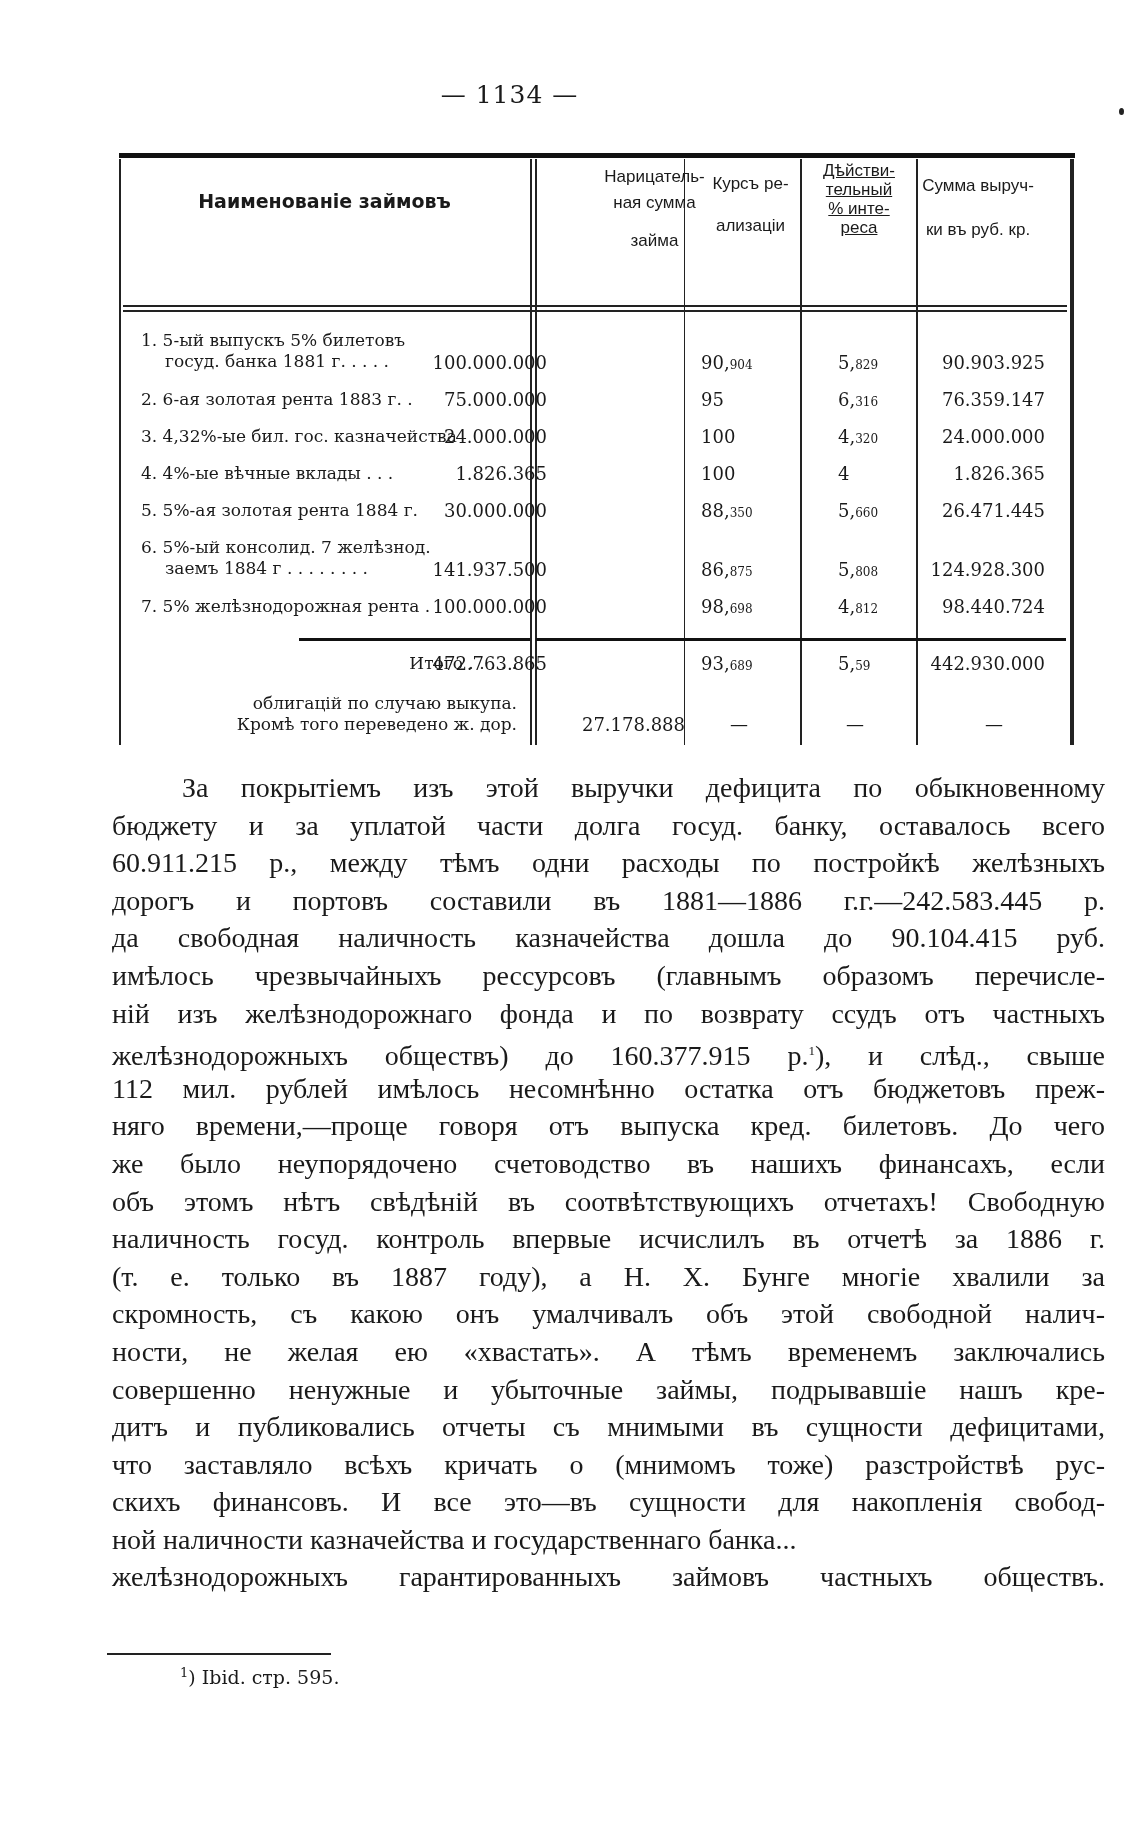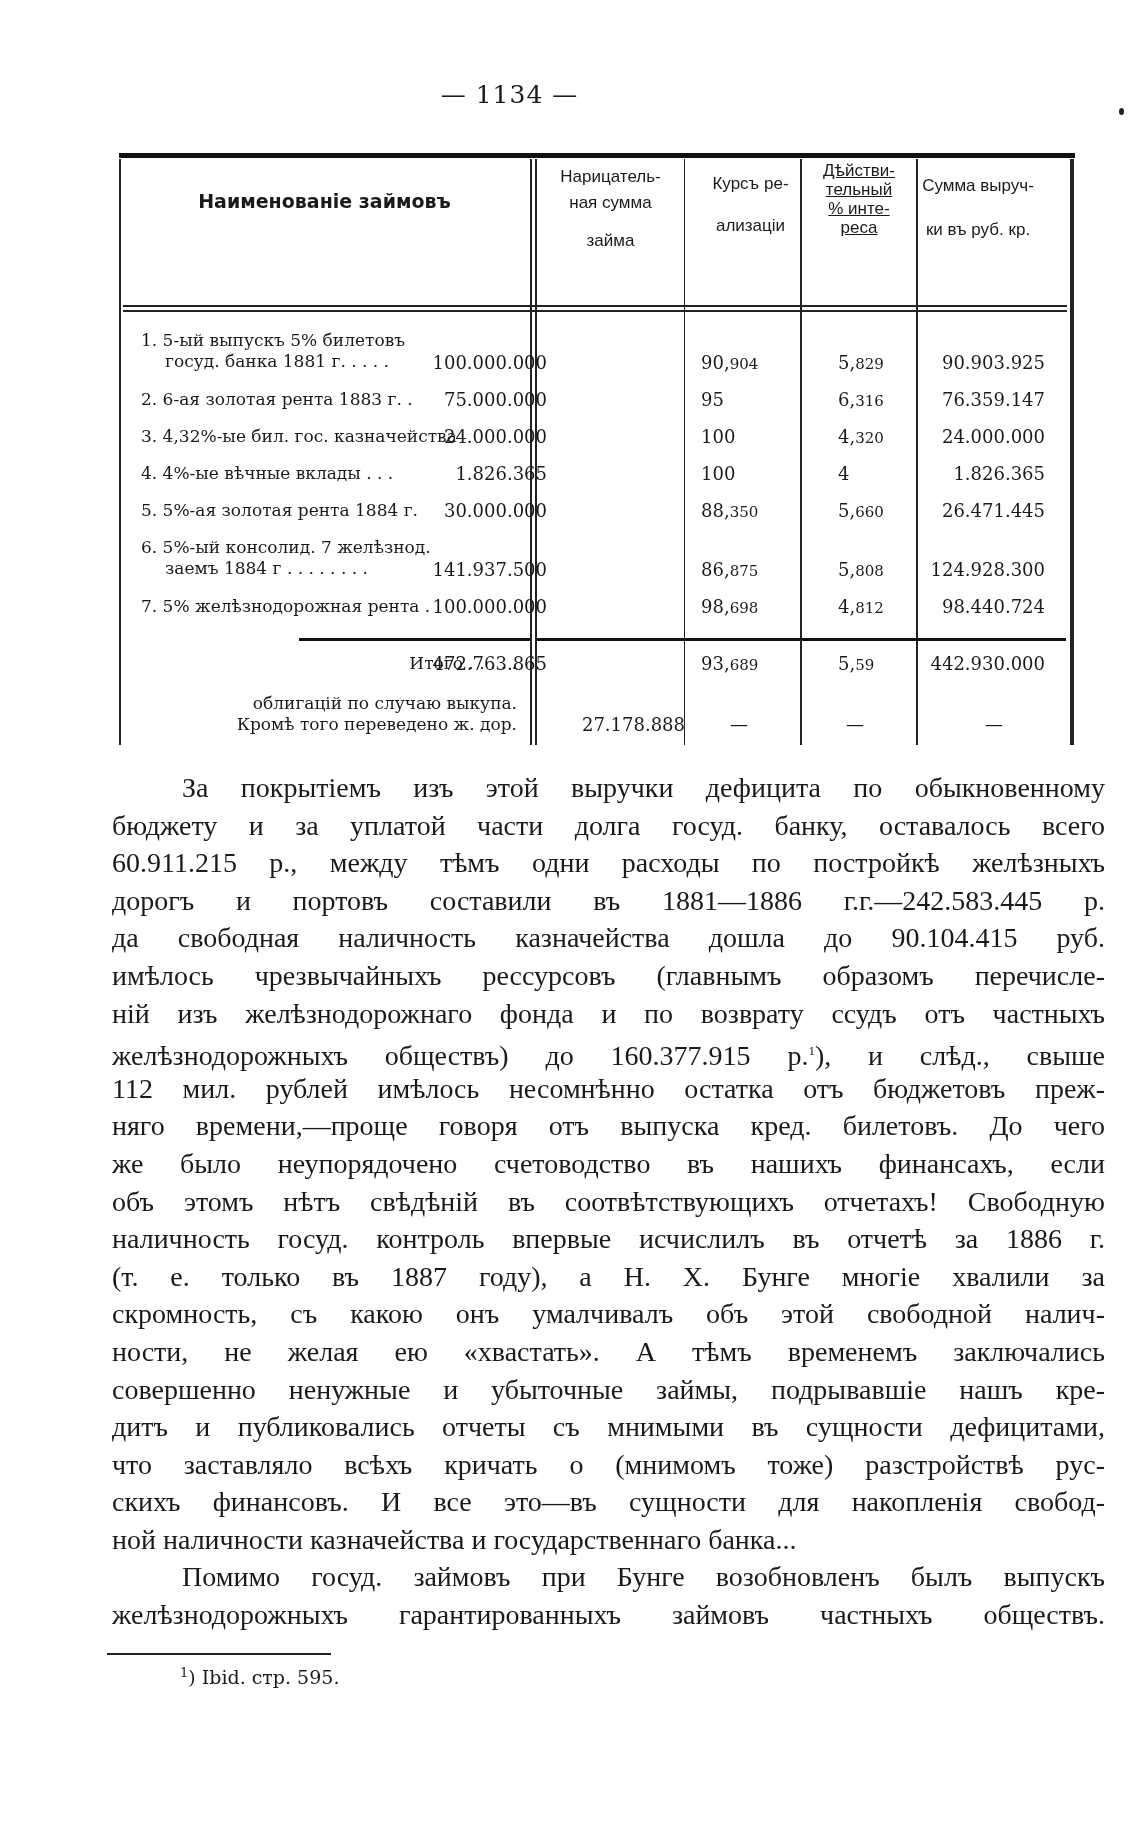--- a/index.html
+++ b/index.html
@@ -15,21 +15,21 @@
   .hdr-name{font-family:"DejaVu Sans","Liberation Sans",sans-serif;font-weight:bold;font-size:19px;}
   .hdr-small{font-family:"Liberation Sans","DejaVu Sans",sans-serif;font-size:17px;line-height:22px;}
   .row{position:absolute;left:0;width:956px;}
   .row .name{position:absolute;left:22px;width:392px;font-size:17px;line-height:21px;white-space:nowrap;}
   .row .name .l2{display:block;padding-left:24px;}
   .row .v{position:absolute;font-size:18px;line-height:21px;white-space:nowrap;}
   .row .nom{right:528px;}
   .row .kurs{left:582px;}
   .row .pct{left:719px;}
   .row .sum{right:30px;}
-  .sub{font-size:15px;}
+  .sub{font-size:12px;}
   .total-rule{position:absolute;top:485px;height:3px;background:#111;}
   
   .body{position:absolute;left:112px;top:769px;width:993px;font-family:"Liberation Serif","DejaVu Serif",serif;font-size:28px;line-height:37.6px;}
   .line{display:block;text-align:justify;text-align-last:justify;white-space:nowrap;height:37.6px;}
   .line.last{text-align-last:left;}
   .indent{padding-left:70px;}
   .it{}
   .fn-rule{position:absolute;left:107px;top:1653px;width:224px;height:2px;background:#222;}
   .footnote{position:absolute;left:180px;top:1665px;font-size:19px;}
   sup{font-size:13px;}
@@ -48,21 +48,21 @@
   <div class="vline" style="left:416px;height:586px;"></div>
   <div class="vline" style="left:565px;height:586px;width:1px;"></div>
   <div class="vline" style="left:681px;height:586px;"></div>
   <div class="vline" style="left:797px;height:586px;"></div>
   <div class="vline" style="left:951px;height:586px;width:4px;"></div>
 
   <div class="hdr-rule" style="top:152px;width:944px;"></div>
   <div class="hdr-rule" style="top:157px;width:944px;"></div>
 
   <div class="cell hdr-name" style="left:0;top:38px;width:411px;">Наименованіе займовъ</div>
-  <div class="cell hdr-small" style="left:418px;top:13px;width:147px;">
+  <div class="cell hdr-small" style="left:418px;top:13px;width:147px;padding-left:44px;">
     <div>Нарицатель-</div>
     <div style="margin-top:4px;">ная сумма</div>
     <div style="margin-top:16px;">займа</div>
   </div>
   <div class="cell hdr-small" style="left:567px;top:20px;width:129px;">
     <div>Курсъ ре-</div>
     <div style="margin-top:20px;">ализаціи</div>
   </div>
   <div class="cell hdr-small" style="left:683px;top:8px;width:114px;line-height:19px;text-decoration:underline;">
     <div>Дѣйстви-</div>
@@ -175,18 +175,17 @@
   <span class="line">объ этомъ нѣтъ свѣдѣній въ соотвѣтствующихъ отчетахъ! Свободную</span>
   <span class="line">наличность госуд. контроль впервые исчислилъ въ отчетѣ за 1886 г.</span>
   <span class="line">(т. е. только въ 1887 году), а Н. Х. Бунге многіе хвалили за</span>
   <span class="line"><span class="it">скромность</span><span>, съ какою онъ умалчивалъ объ этой свободной налич-</span></span>
   <span class="line">ности, не желая ею «хвастать». А тѣмъ временемъ заключались</span>
   <span class="line">совершенно ненужные и убыточные займы, подрывавшіе нашъ кре-</span>
   <span class="line">дитъ и публиковались отчеты съ мнимыми въ сущности дефицитами,</span>
   <span class="line">что заставляло всѣхъ кричать о (мнимомъ тоже) разстройствѣ рус-</span>
   <span class="line">скихъ финансовъ. И все это—въ сущности для накопленія свобод-</span>
   <span class="line last">ной наличности казначейства и государственнаго банка...</span>
-  <span class="line indent">Помимо госуд. займовъ при Бунге возобновленъ былъ выпускъ</span>
   <span class="line"><span>желѣзнодорожныхъ </span><span class="it">гарантированныхъ</span><span> займовъ частныхъ обществъ.</span></span>
 </div>
 
 <div class="fn-rule"></div>
 <div class="footnote"><sup>1</sup><span>) Ibid. стр. 595.</span></div>
 
 </body></html>

